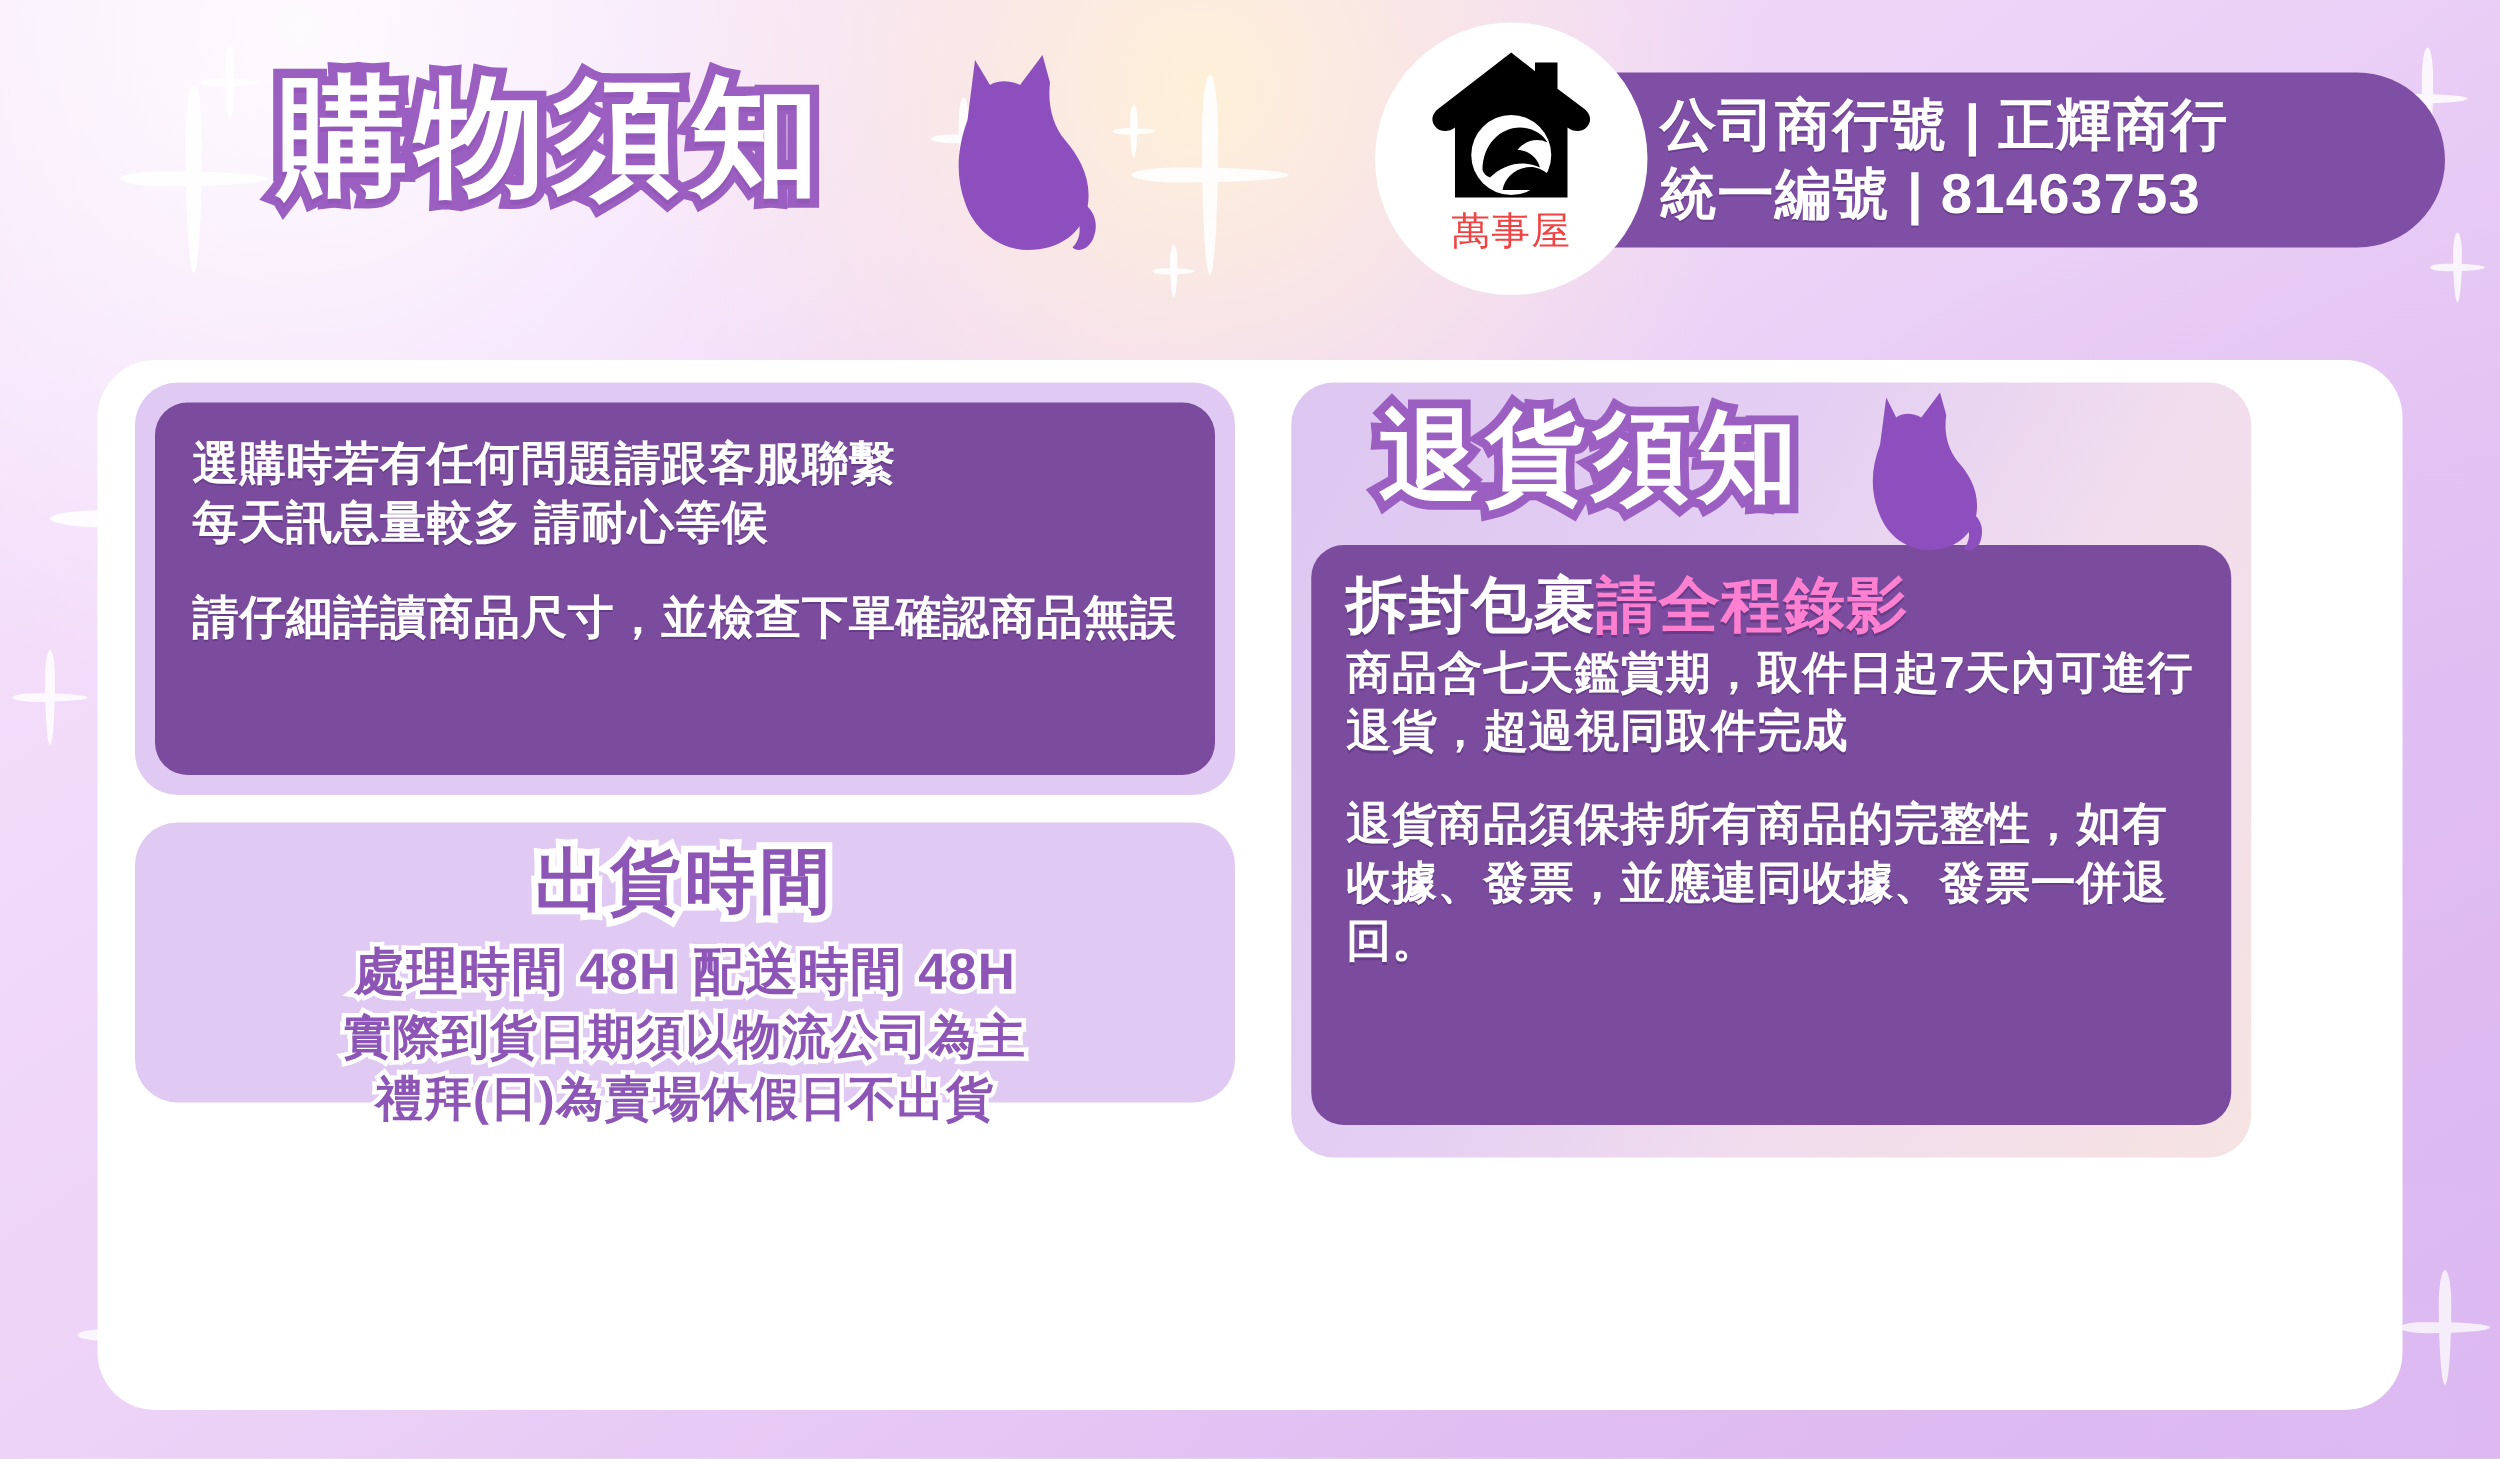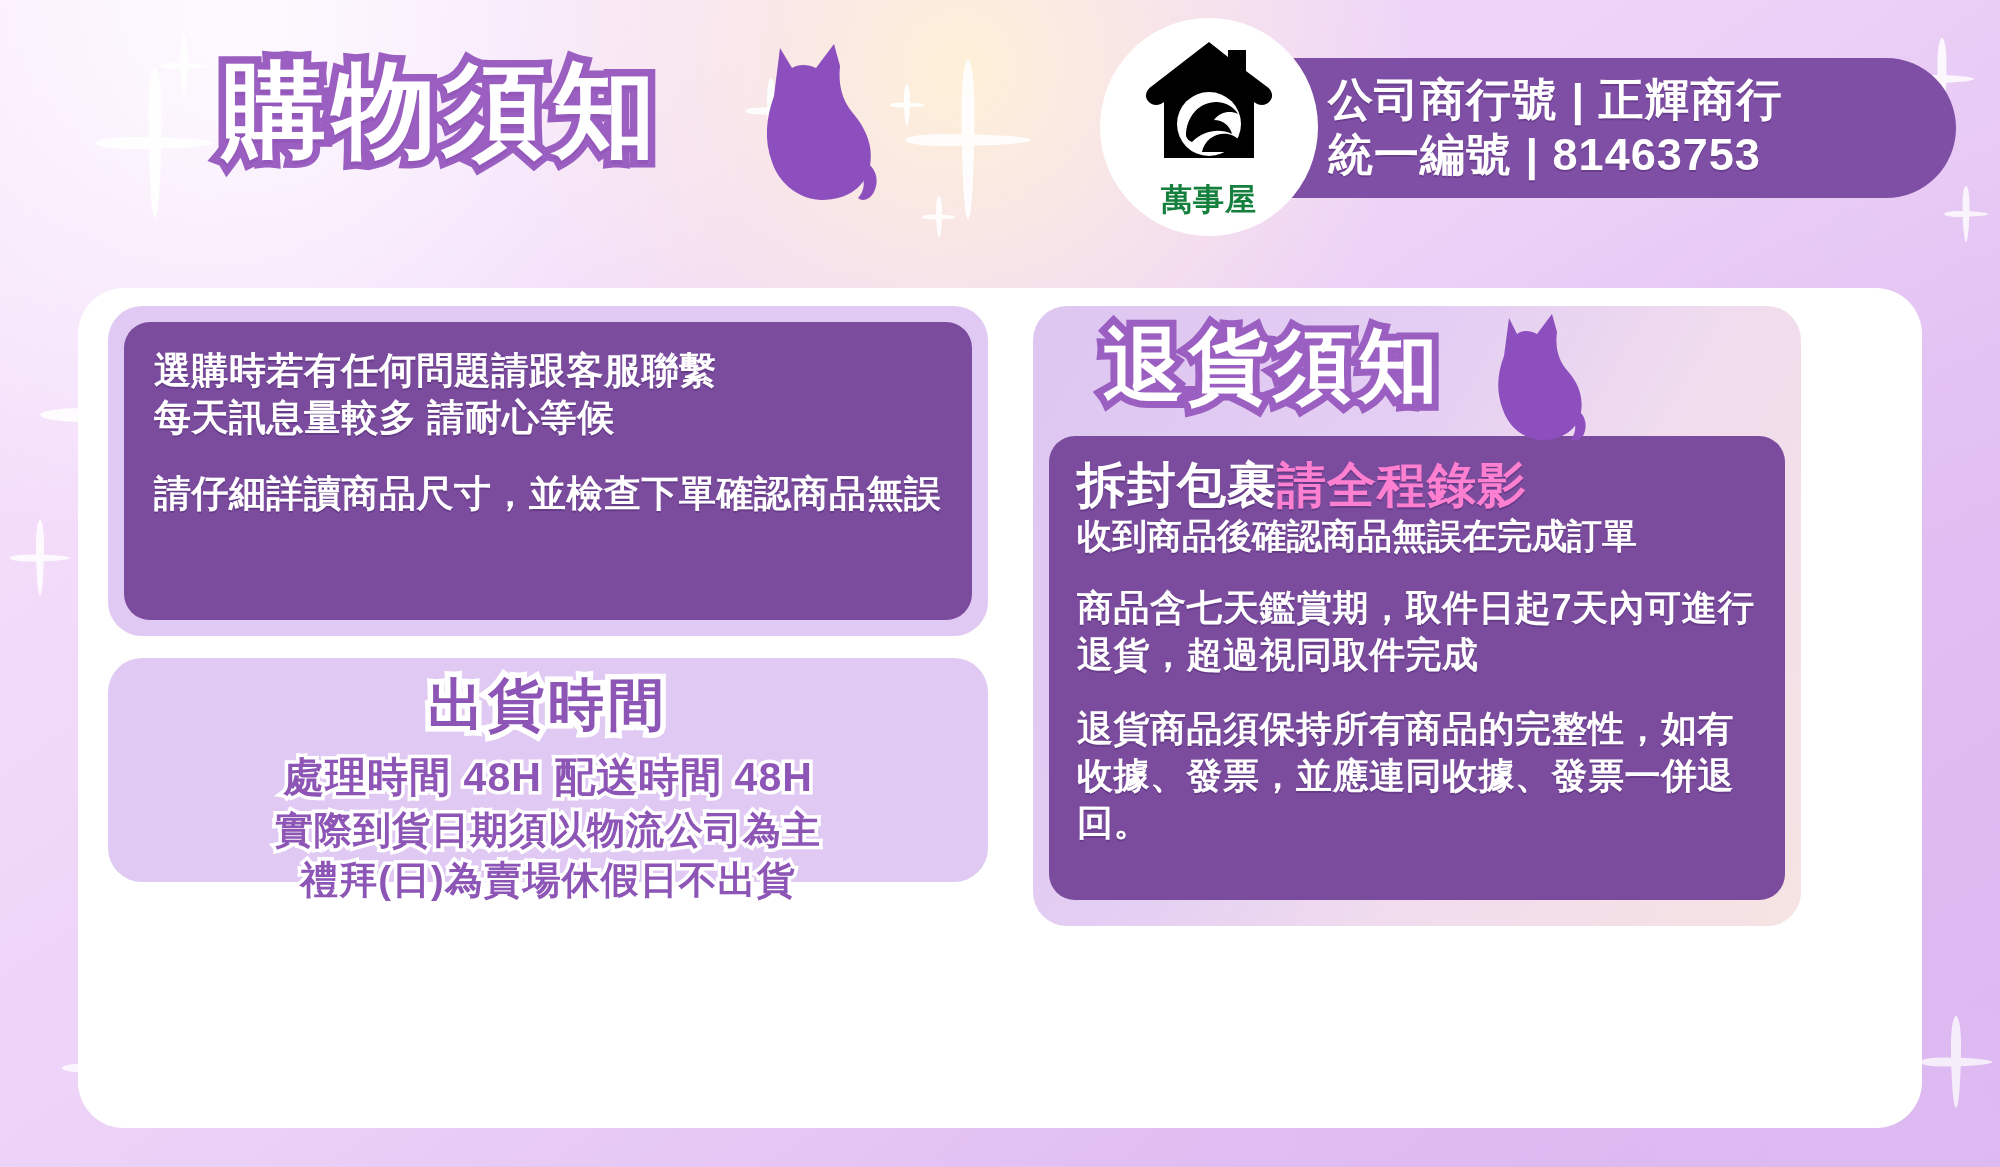--- a/index.html
+++ b/index.html
@@ -44,21 +44,21 @@
 
   
   #logo-badge{
     position:absolute;left:1100px;top:6px;width:218px;height:218px;
     border-radius:50%;background:#ffffff;
     display:flex;flex-direction:column;align-items:center;justify-content:flex-start;
     padding-top:22px;box-sizing:border-box;z-index:4;
   }
   #logo-mark{width:134px;height:122px;}
   #logo-word{
-    margin-top:17px;font-size:31px;font-weight:700;color:#15803d;letter-spacing:1px;
+    margin-top:2px;font-size:31px;font-weight:400;color:#ef4444;letter-spacing:1px;
   }
 
   #company-pill{
     position:absolute;left:1250px;top:46px;width:706px;height:140px;
     background:#7e4fa4;border-radius:0 70px 70px 0;
     display:flex;flex-direction:column;justify-content:center;
     padding-left:78px;box-sizing:border-box;z-index:3;
   }
   .pill-line{
     font-size:45px;font-weight:700;color:#fff;line-height:1.22;
@@ -245,20 +245,19 @@
         <svg id="return-cat" viewBox="0 0 100 130" aria-hidden="true">
           <path fill="#8e4fbe" d="M20 6 L15 44 C8 62 7 80 14 98 C21 118 38 128 54 128 C75 128 89 116 92 100 C95 82 87 68 77 57 C69 47 66 34 68 20 L63 2 L48 22 C41 18 33 18 28 22 Z"></path>
           <path fill="#8e4fbe" d="M85 96 C96 101 99 112 95 122 C92 128 85 130 82 127 C88 120 88 109 80 104 Z"></path>
         </svg>
       </div>
 
       <div class="card-inner" style="height:calc(100% - 128px);padding:22px 28px;">
         <p class="return-lead">
           <span>拆封包裹</span><span class="hl-pink">請全程錄影</span>
         </p>
-        <p class="return-sub">收到商品後確認商品無誤在完成訂單</p>
         <p class="return-para">商品含七天鑑賞期，取件日起7天內可進行退貨，超過視同取件完成</p>
         <p class="return-para">退貨商品須保持所有商品的完整性，如有收據、發票，並應連同收據、發票一併退回。</p>
       </div>
     </div>
   </div>
 
 </div>
 
 </body></html>

